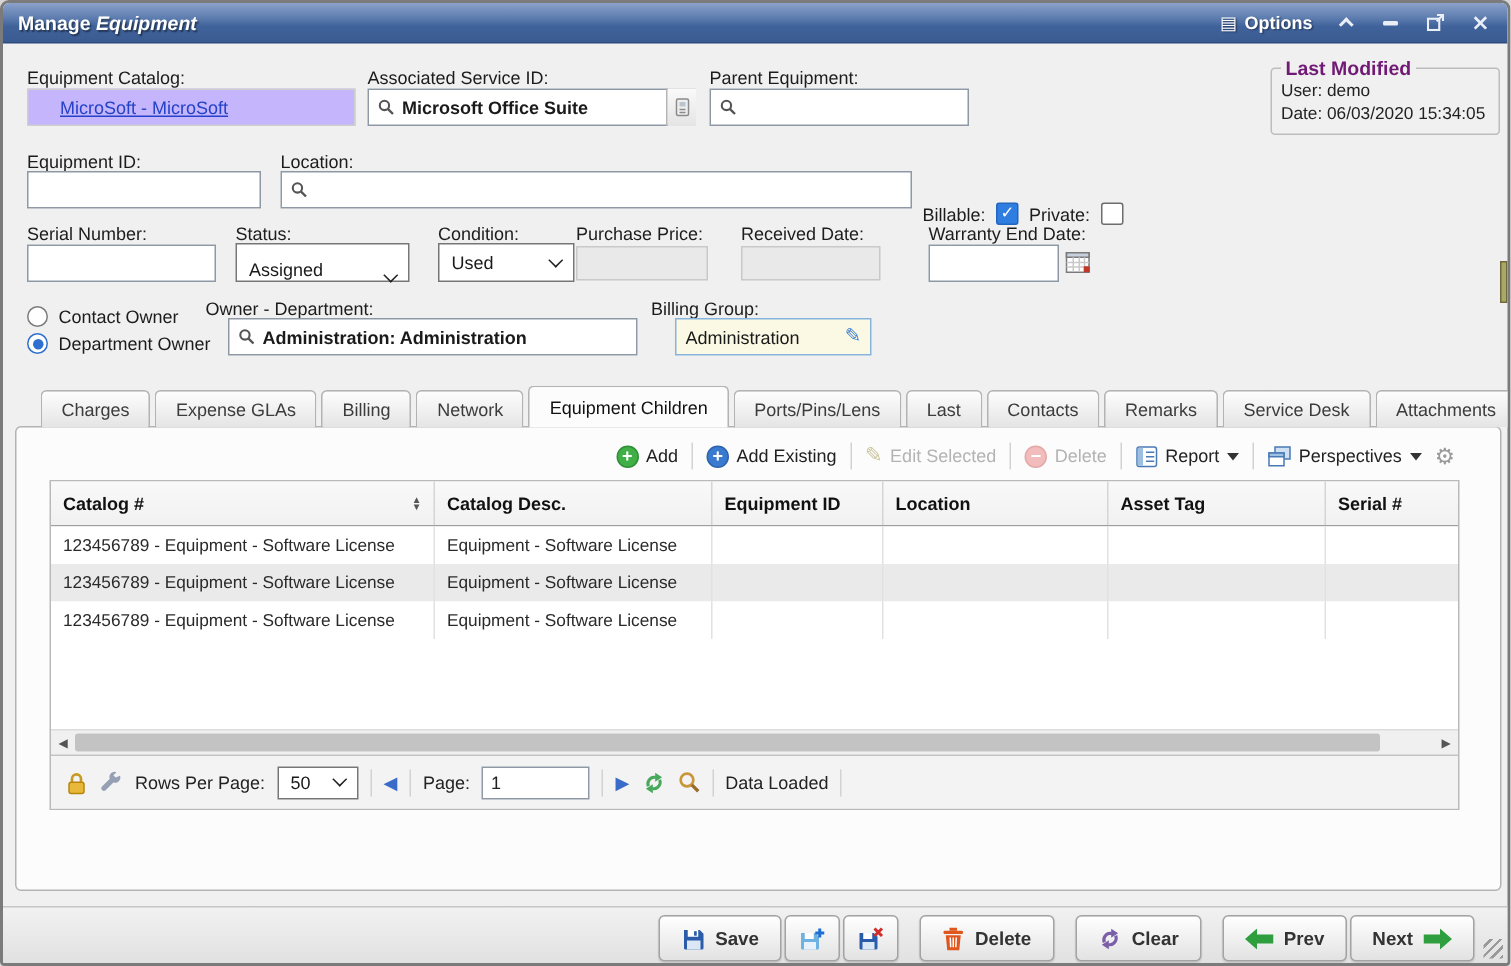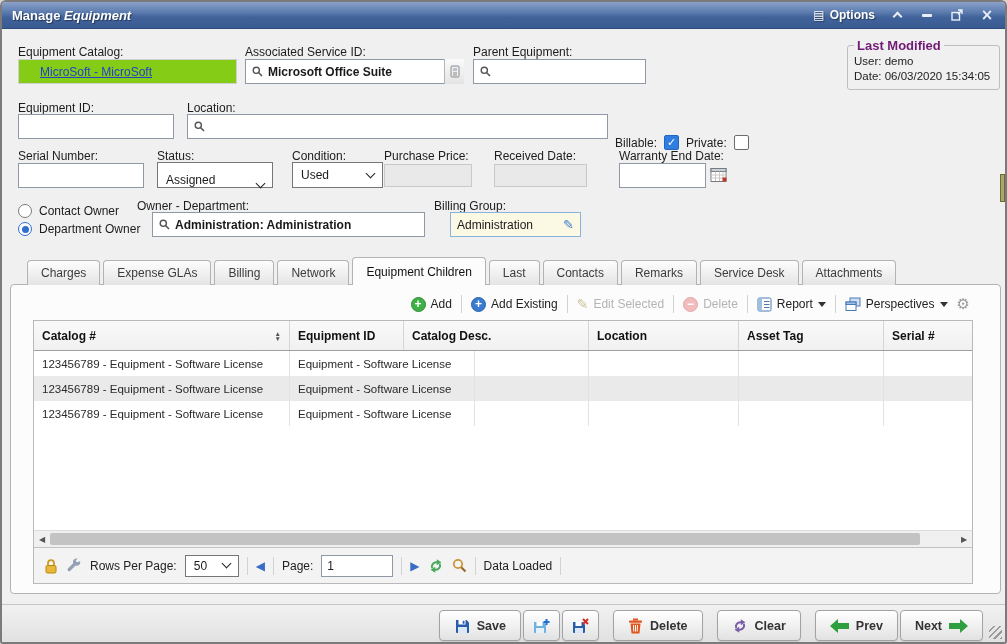--- a/index.html
+++ b/index.html
@@ -16,21 +16,21 @@
   .title i{font-style:italic;}
   .tb-right{margin-left:auto;display:flex;align-items:center;gap:14px;}
   .opt{display:flex;align-items:center;gap:5px;font-size:12px;font-weight:bold;cursor:pointer;text-shadow:1px 1px 1px rgba(0,0,0,.4);}
   .wc{width:16px;height:16px;display:flex;align-items:center;justify-content:center;cursor:pointer;color:#e9eef7;}
   .chev-up{width:7px;height:7px;border-left:2px solid #e9eef7;border-top:2px solid #e9eef7;transform:rotate(45deg);margin-top:3px;}
   .min-bar{width:10px;height:3px;background:#e9eef7;border-radius:1px;}
   
   .lbl{position:absolute;font-size:12px;color:#1c1c1c;white-space:nowrap;}
   .tb{position:absolute;background:#fff;border:1px solid #8f99a6;display:flex;align-items:center;
       padding:0 6px;font-size:12px;color:#1a1a1a;gap:5px;}
-  .tb.ro{background:#84cc16;border-color:#cfcfcf;padding-left:21px;}
+  .tb.ro{background:#c4b5fd;border-color:#cfcfcf;padding-left:21px;}
   .tb.dis{background:#e9e9e9;border-color:#c9c9c9;}
   .tb .val{white-space:nowrap;overflow:hidden;}
   .semib{font-weight:600;}
   a.link{color:#2442c8;text-decoration:underline;font-size:12px;cursor:pointer;}
   .mini-btn{width:20px;align-self:stretch;margin:-1px -7px -1px auto;border-left:1px solid #b5b5b5;
       background:linear-gradient(#fafafa,#e4e4e4);display:flex;align-items:center;justify-content:center;cursor:pointer;}
   .sel{position:absolute;background:#fff;border:1px solid #767676;display:flex;align-items:center;
       justify-content:space-between;padding:0 8px;font-size:12px;color:#1a1a1a;cursor:pointer;}
   .sel-chev{width:7px;height:7px;border-right:1.8px solid #222;border-bottom:1.8px solid #222;transform:rotate(45deg);margin-top:-4px;}
   .cb{width:15px;height:15px;border:1px solid #6d6d6d;background:#fff;border-radius:2px;display:inline-flex;
@@ -60,21 +60,21 @@
   .vsep{width:1px;height:18px;background:#d2d2d2;}
   .circ{width:15px;height:15px;border-radius:50%;color:#fff;font-size:12px;font-weight:bold;display:flex;
       align-items:center;justify-content:center;line-height:1;flex:none;}
   .circ.green{background:#3faf46;border:1px solid #2f8f38;}
   .circ.blue{background:#3a7bd0;border:1px solid #2c63ad;}
   .circ.palered{background:#f2bcbc;border:1px solid #e3a8a8;}
   .pencil-dis{color:#cbc49a;font-size:14px;}
   .caret{width:0;height:0;border-left:4px solid transparent;border-right:4px solid transparent;border-top:5px solid #333;}
   .gear{color:#9a9a9a;font-size:15px;cursor:pointer;}
   
-  .grid{position:absolute;left:31px;top:318px;width:940px;height:264px;border:1px solid #b9b9b9;
+  .grid{position:absolute;left:31px;top:318px;width:940px;height:220px;border:1px solid #b9b9b9;
       background:#fff;display:flex;flex-direction:column;}
   .ghead{height:30px;display:flex;background:linear-gradient(#f9f9f9,#f1f1f1);border-bottom:1px solid #9f9f9f;flex:none;}
   .gh{display:flex;align-items:center;padding:0 8px;border-right:1px solid #d5d5d5;font-size:12px;
       font-weight:bold;color:#111;cursor:pointer;}
   .sort{margin-left:auto;display:flex;flex-direction:column;align-items:center;line-height:5px;font-size:6.5px;color:#555;}
   .gbody{flex:1;background:#fff;overflow:hidden;}
   .grow{height:25px;display:flex;background:#fff;cursor:pointer;}
   .grow.alt{background:#eaeaea;}
   .gc{display:flex;align-items:center;padding:0 8px;border-right:1px solid #e2e2e2;font-size:11.5px;
       color:#2a2a2a;white-space:nowrap;overflow:hidden;}
@@ -273,20 +273,21 @@
     <span class="val">Administration</span>
     <span class="glyph" style="margin-left:auto;color:#3a7bd0;font-size:13px;cursor:pointer;">✎</span>
   </div>
 
   <div class="tabs">
     <span class="tab">Charges</span>
     <span class="tab">Expense GLAs</span>
     <span class="tab">Billing</span>
     <span class="tab">Network</span>
     <span class="tab active">Equipment Children</span>
+    <span class="tab">Ports/Pins/Lens</span>
     <span class="tab">Last</span>
     <span class="tab">Contacts</span>
     <span class="tab">Remarks</span>
     <span class="tab">Service Desk</span>
     <span class="tab">Attachments</span>
   </div>
 
   <div class="panel"></div>
 
   <div class="gtoolbar">
@@ -336,25 +337,25 @@
 
   <div class="grid">
     <div class="ghead">
       <div class="gh c0">
         <span>Catalog #</span>
         <span class="sort glyph">
           <span>▲</span>
             <span>▼</span>
         </span>
       </div>
+      <div class="gh c1">
+          <span>Catalog Desc.</span>
+        </div>
       <div class="gh c2">
           <span>Equipment ID</span>
-        </div>
-      <div class="gh c1">
-          <span>Catalog Desc.</span>
         </div>
       <div class="gh c3">
           <span>Location</span>
         </div>
       <div class="gh c4">
           <span>Asset Tag</span>
         </div>
       <div class="gh c5">
           <span>Serial #</span>
         </div>

